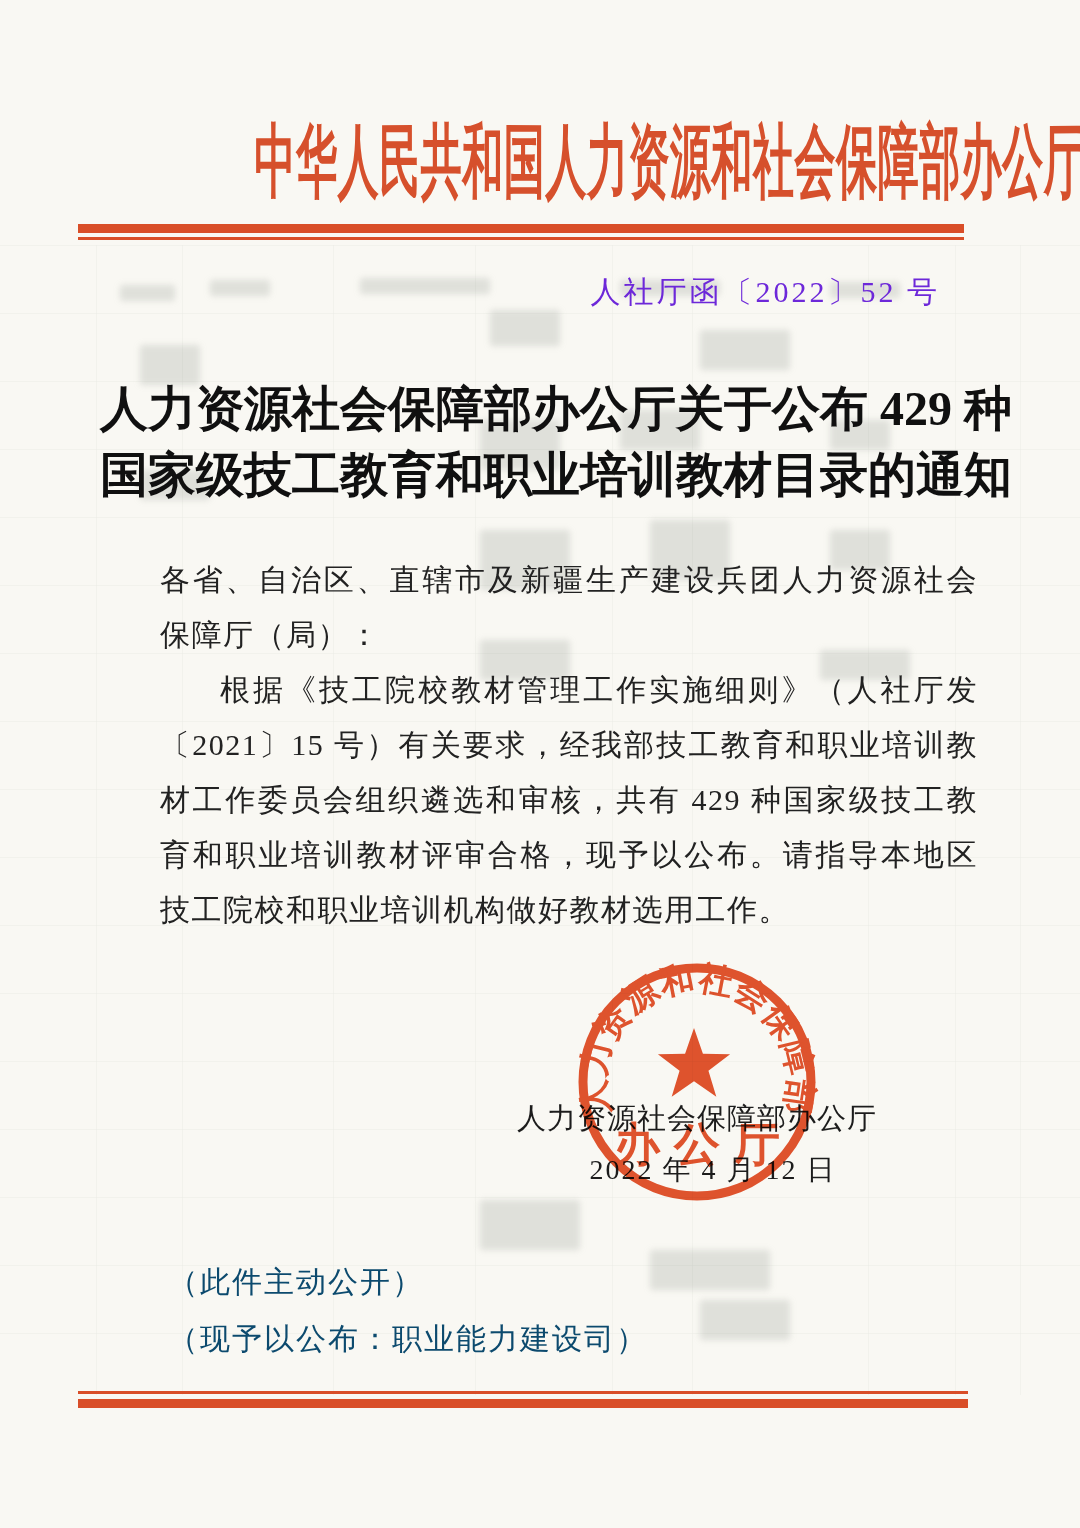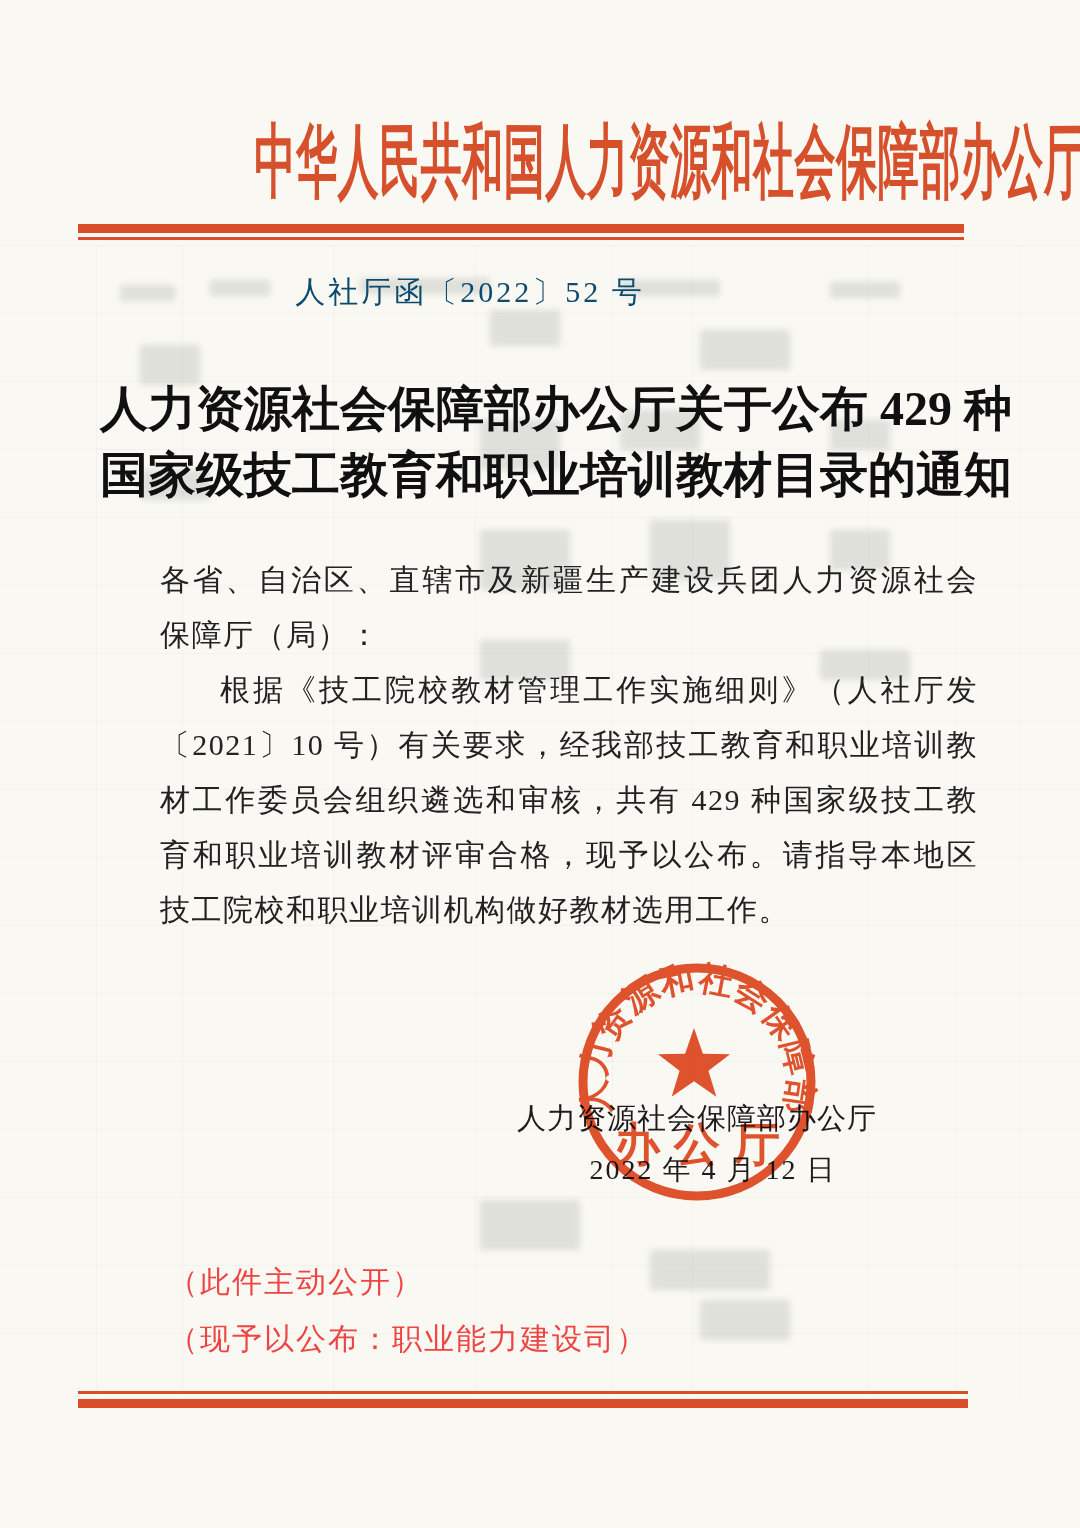--- a/index.html
+++ b/index.html
@@ -40,22 +40,22 @@
     display:inline-block;white-space:nowrap;
     font-size:66px;font-weight:bold;color:#d6502c;
     transform:scale(.62,1.22);transform-origin:center top;
     letter-spacing:1px;line-height:1;
   }
   .rule-top{position:absolute;left:78px;top:224px;width:886px;z-index:1;}
   .rule-top .thick{height:9px;background:#d94e28;}
   .rule-top .thin{height:3px;background:#d94e28;margin-top:4px;}
 
   .doc-number{
-    position:absolute;top:272px;left:0;width:940px;text-align:center;
-    font-size:30px;letter-spacing:3px;color:#0c4a6e;z-index:1;
+    position:absolute;top:272px;left:0;width:940px;text-align:right;
+    font-size:30px;letter-spacing:3px;color:#6d28d9;z-index:1;
   }
 
   .title{
     position:absolute;top:376px;left:0;width:100%;text-align:center;
     font-weight:bold;font-size:48px;line-height:66px;color:#101010;z-index:1;
   }
 
   .body-text{
     position:absolute;top:552px;left:120px;width:818px;
     font-size:30px;line-height:55px;letter-spacing:1.5px;
@@ -74,21 +74,21 @@
     position:absolute;top:1099px;left:357px;width:680px;text-align:center;
     font-size:29px;letter-spacing:1px;color:#1c1c1c;z-index:2;
   }
   .date{
     position:absolute;top:1151px;left:373px;width:680px;text-align:center;
     font-size:28px;letter-spacing:2px;color:#1c1c1c;z-index:2;
   }
 
   .footnotes{
     position:absolute;top:1253px;left:168px;
-    font-size:30px;line-height:57px;letter-spacing:2px;color:#ef4444;z-index:1;
+    font-size:30px;line-height:57px;letter-spacing:2px;color:#0c4a6e;z-index:1;
   }
 
   .rule-bottom{position:absolute;left:78px;top:1391px;width:890px;z-index:1;}
   .rule-bottom .thin{height:3px;background:#d94e28;}
   .rule-bottom .thick{height:9px;background:#d94e28;margin-top:5px;}
 </style>
 </head>
 <body>
 
 <div class="page">
@@ -126,21 +126,21 @@
 
   <div class="doc-number">人社厅函〔2022〕52 号</div>
 
   <div class="title">
     <div>人力资源社会保障部办公厅关于公布 429 种</div>
     <div>国家级技工教育和职业培训教材目录的通知</div>
   </div>
 
   <div class="body-text">
     <p>各省、自治区、直辖市及新疆生产建设兵团人力资源社会保障厅（局）：</p>
-    <p class="indent">根据《技工院校教材管理工作实施细则》（人社厅发〔2021〕10 号）有关要求，经我部技工教育和职业培训教材工作委员会组织遴选和审核，共有 429 种国家级技工教育和职业培训教材评审合格，现予以公布。请指导本地区技工院校和职业培训机构做好教材选用工作。</p>
+    <p class="indent">根据《技工院校教材管理工作实施细则》（人社厅发〔2021〕15 号）有关要求，经我部技工教育和职业培训教材工作委员会组织遴选和审核，共有 429 种国家级技工教育和职业培训教材评审合格，现予以公布。请指导本地区技工院校和职业培训机构做好教材选用工作。</p>
   </div>
 
   <svg class="seal" viewBox="-126 -126 252 252" aria-hidden="true">
     <circle cx="0" cy="0" r="114" fill="none" stroke-width="9" stroke="#e2481f"></circle>
     <path id="sealArc" d="M -88 26.9 A 92 92 0 1 1 88 26.9" fill="none"></path>
     <text font-size="34" font-weight="bold" letter-spacing="1" font-family="Liberation Serif, DejaVu Serif, serif" fill="#e2481f">
       <textPath href="#sealArc" startOffset="50%" text-anchor="middle">人力资源和社会保障部</textPath>
     </text>
     <polygon transform="translate(-3,-16) scale(0.95)" points="0,-40 9.4,-12.9 38,-12.4 15.2,4.9 23.5,32.4 0,16 -23.5,32.4 -15.2,4.9 -38,-12.4 -9.4,-12.9" fill="#e2481f"></polygon>
     <text x="7" y="78" text-anchor="middle" font-size="46" font-weight="bold" letter-spacing="14" font-family="Liberation Serif, DejaVu Serif, serif" fill="#e2481f">办公厅</text>

